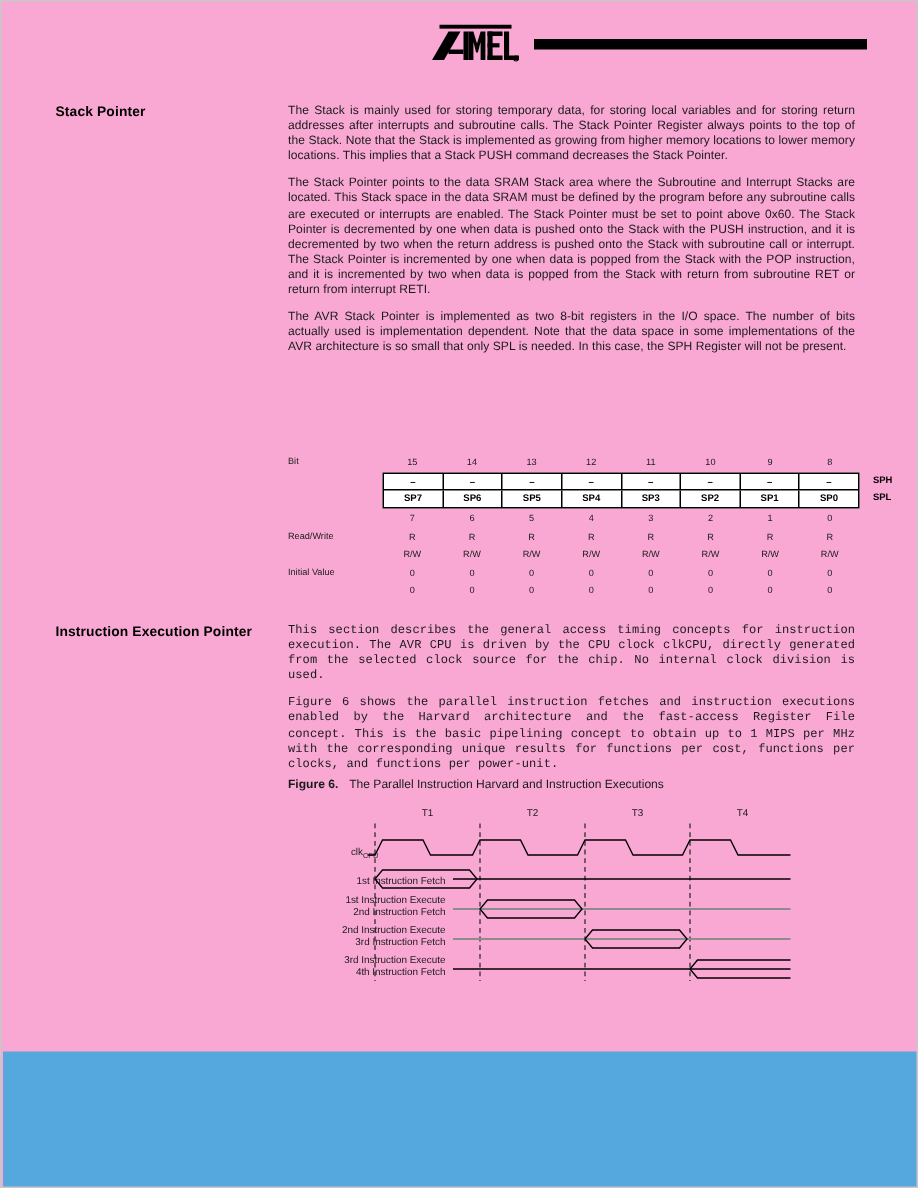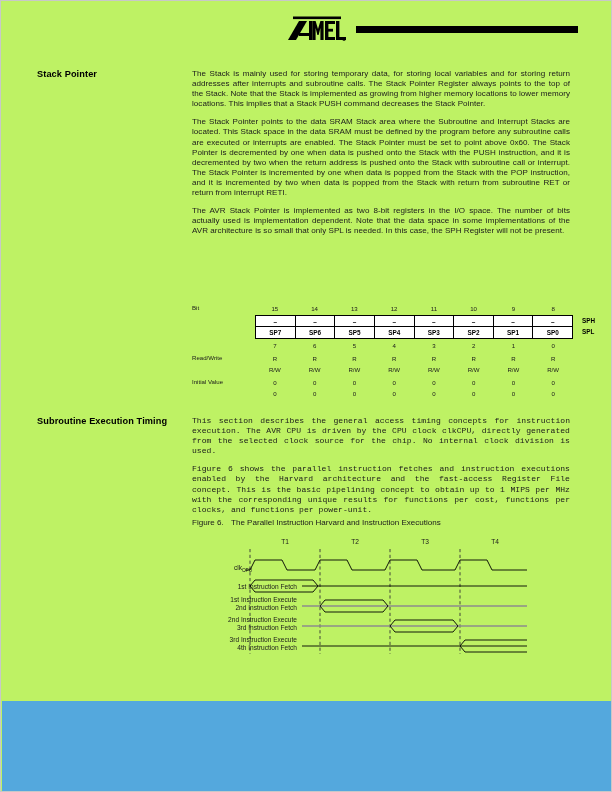--- a/index.html
+++ b/index.html
@@ -8,21 +8,21 @@
     width: 612px; height: 792px;
     background: #ffffff;
     font-family: "Liberation Sans", sans-serif;
     color: #000;
     position: relative;
     overflow: hidden;
   }
   .page {
     position:absolute; inset:0;
     border: 1px solid #c8c8c8;
-    background:#bef264;
+    background:#f9a8d4;
     overflow:hidden;
   }
 
   
   .header { position:absolute; left:0; top:0; width:612px; height:52px; }
   .atmel-logo {
     position:absolute; left:286px; top:15px;
     width:62px; height:26px;
   }
   .atmel-logo svg { display:block; }
@@ -85,21 +85,21 @@
   }
   .sph-lab, .spl-lab {
     position:absolute; left:390px; font-size:6.3px; font-weight:bold; color:#000;
   }
 
   
   .fig-cap {
     position:absolute; left:191px; top:517px;
     font-size:8.05px; color:#1a1a1a;
   }
-  .fig-cap b { font-weight:normal; }
+  .fig-cap b { font-weight:bold; }
 
   
   .timing { position:absolute; left:186px; top:531px; width:396px; height:124px; }
   .timing svg { display:block; }
 
   
   .footer-band {
     position:absolute; left:1px; top:700px; width:610px; height:91px;
     background:#54a8dd;
   }
@@ -231,21 +231,21 @@
       <div>0</div>
       <div>0</div>
       <div>0</div>
       <div>0</div>
       <div>0</div>
       <div>0</div>
       <div>0</div>
     </div>
   </div>
 
-  <div class="sec-title" style="left:36px; top:415px; width:140px;">Subroutine Execution Timing</div>
+  <div class="sec-title" style="left:36px; top:415px; width:140px;">Instruction Execution Pointer</div>
 
   <div class="body-col" style="top:415px;font-family:Liberation Mono, monospace;">
     <p class="bt">This section describes the general access timing concepts for instruction execution. The AVR CPU is driven by the CPU clock clkCPU, directly generated from the selected clock source for the chip. No internal clock division is used.</p>
     <p class="bt">Figure 6 shows the parallel instruction fetches and instruction executions enabled by the Harvard architecture and the fast-access Register File concept. This is the basic pipelining concept to obtain up to 1 MIPS per MHz with the corresponding unique results for functions per cost, functions per clocks, and functions per power-unit.</p>
   </div>
 
   <div class="fig-cap">
     <b>Figure 6.</b>
     <span style="display:inline-block;width:5px;"></span><span>The Parallel Instruction Harvard and Instruction Executions</span>
   </div>

